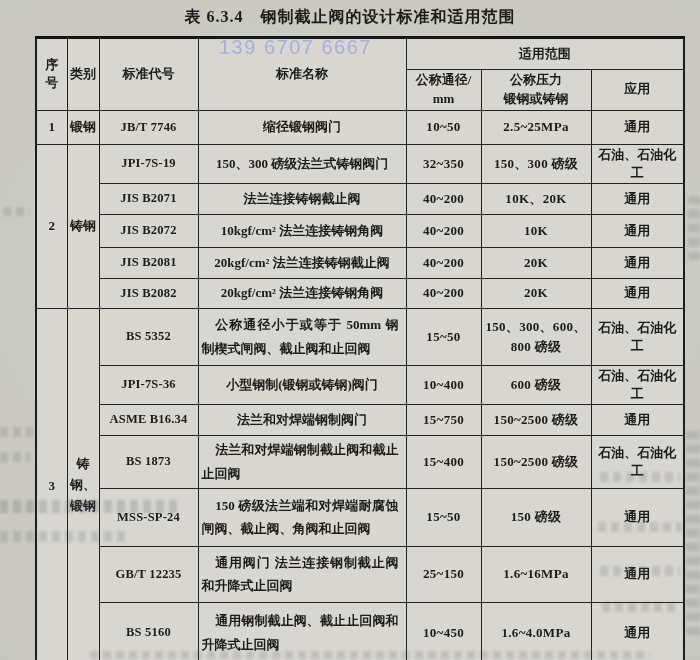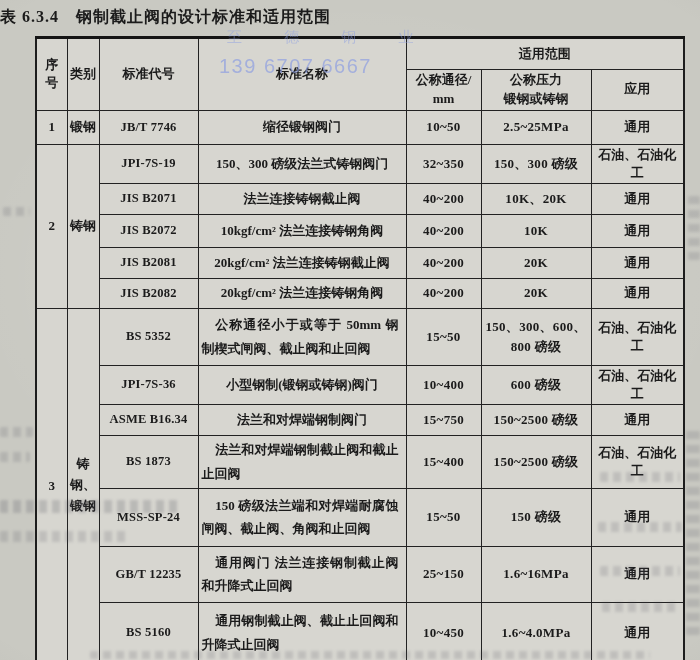--- a/index.html
+++ b/index.html
@@ -10,21 +10,21 @@
     color:#1b1b1b;
   }
   
   .paper-texture{
     position:absolute;inset:0;pointer-events:none;z-index:1;
     background:
       radial-gradient(90% 70% at 50% 42%, rgba(255,255,255,.20) 0%, rgba(255,255,255,0) 60%),
       radial-gradient(140% 110% at 50% 50%, rgba(0,0,0,0) 55%, rgba(35,35,40,.20) 100%);
   }
   .title{
-    position:absolute;top:7px;left:0;width:700px;text-align:left;z-index:3;
+    position:absolute;top:7px;left:0;width:700px;text-align:center;z-index:3;
     font-size:16px;font-weight:bold;letter-spacing:1px;
   }
   .watermark{
     position:absolute;left:219px;top:28px;z-index:6;pointer-events:none;
     color:rgba(140,158,226,0.85);
     font-family:"Liberation Sans","DejaVu Sans",sans-serif;
   }
   .wm-company{font-size:15px;letter-spacing:19px;padding-left:8px;opacity:.55;}
   .wm-phone{font-size:20px;letter-spacing:1.5px;margin-top:8px;opacity:.8;}
   table.std{
@@ -62,21 +62,20 @@
   .ghost.v{background:repeating-linear-gradient(0deg, rgba(75,75,88,.32) 0 8px, rgba(75,75,88,0) 8px 14px);}
 </style>
 </head>
 <body>
 
 <div class="paper-texture"></div>
 
 <div class="title">表 6.3.4　钢制截止阀的设计标准和适用范围</div>
 
 <div class="watermark">
-  <div class="wm-company">至 德 钢 业</div>
   <div class="wm-phone">139 6707 6667</div>
 </div>
 
 <table class="std">
   <colgroup>
     <col style="width:31px">
       <col style="width:32px">
       <col style="width:99px">
       <col style="width:208px">
     <col style="width:75px">

